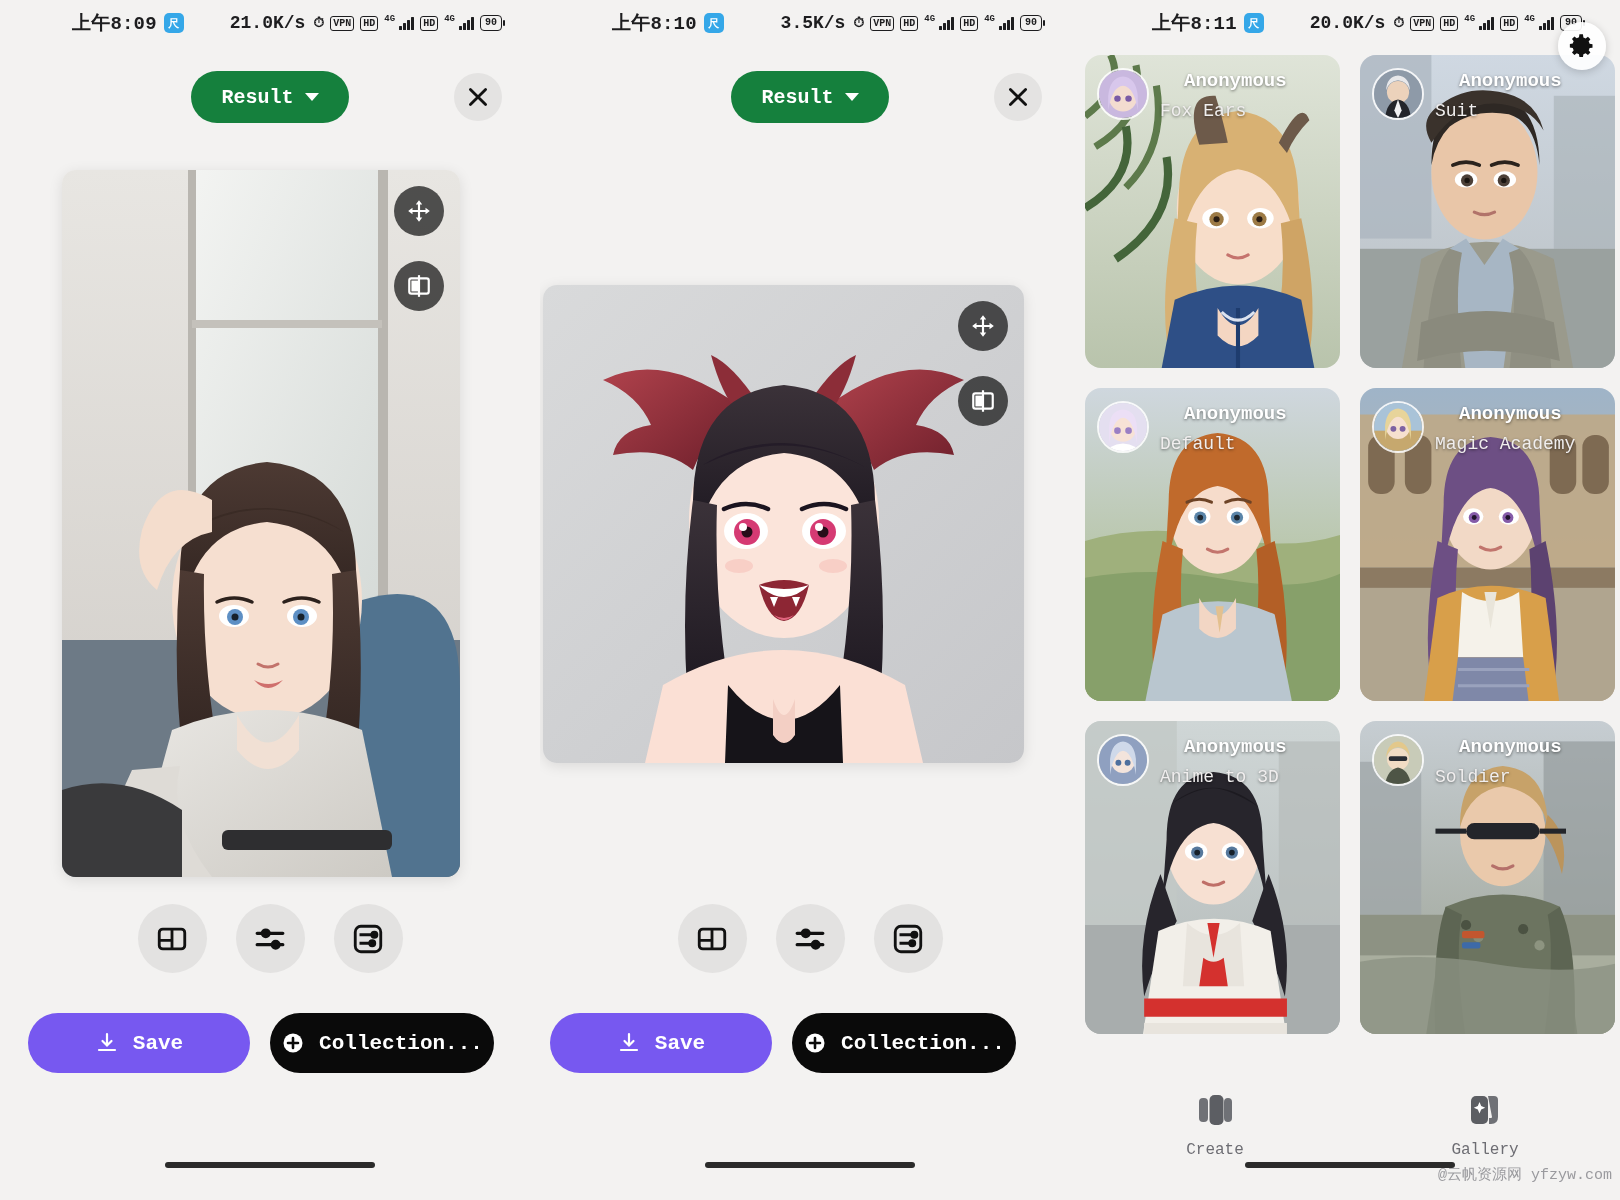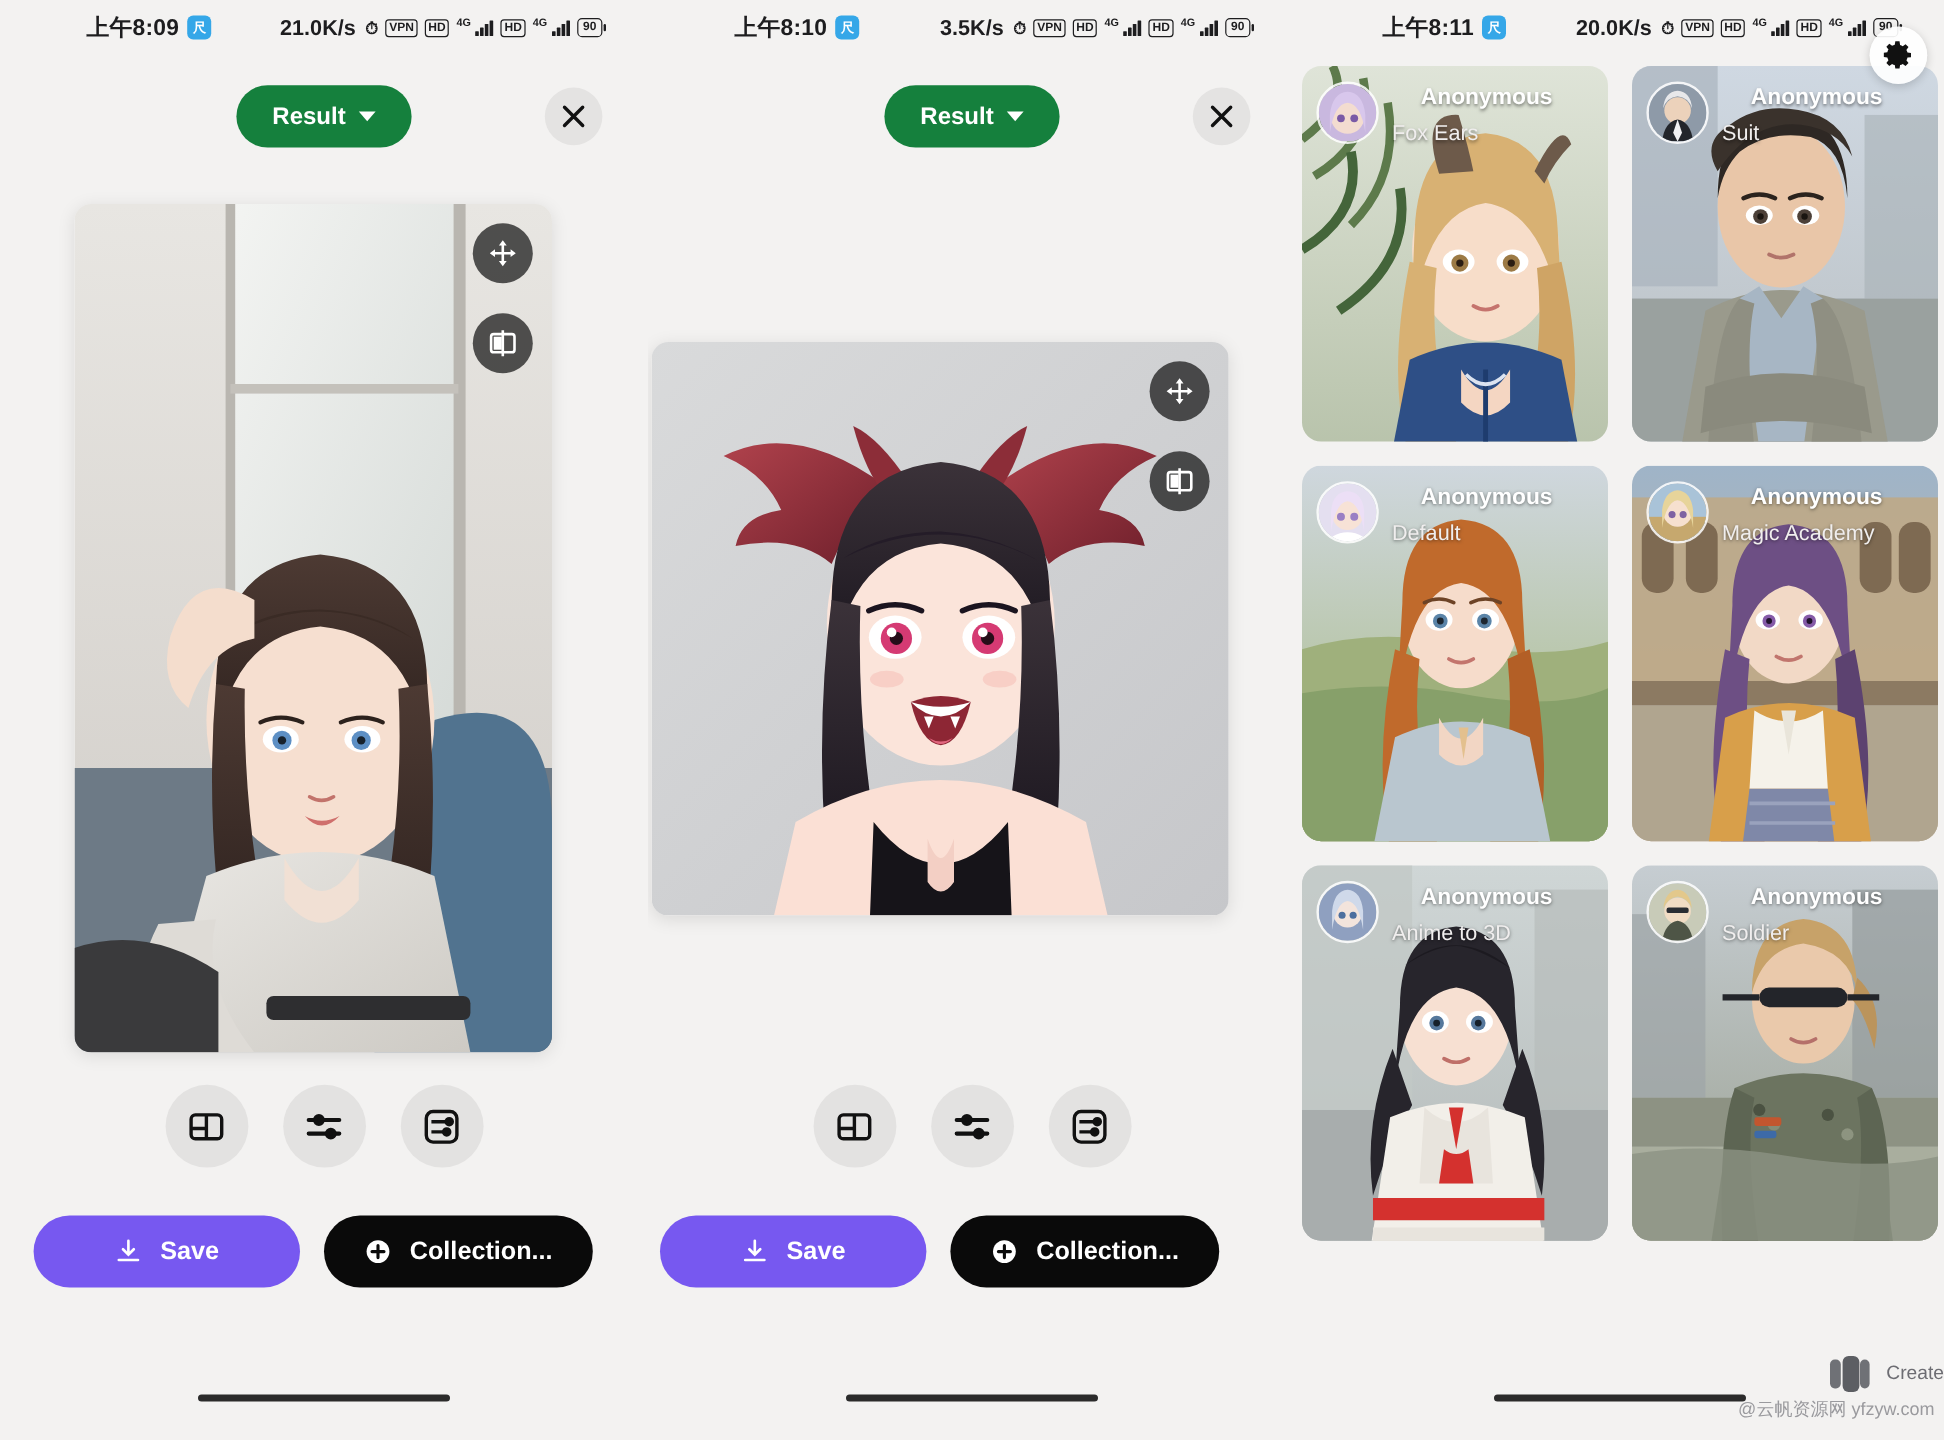--- a/index.html
+++ b/index.html
@@ -2,21 +2,21 @@
 <html><head>
 <meta charset="utf-8">
 <style>
   * { box-sizing: border-box; margin: 0; padding: 0; }
   html, body {
     width: 1620px; height: 1200px;
     background: #f2f1f0;
     font-family: "Liberation Sans", sans-serif;
     overflow: hidden;
   }
-  .screens { display: flex; width: 1620px; height: 1200px; }
+  .screens { display: flex; width: 1620px; height: 1200px; font-family: Liberation Mono, monospace; }
   .screen { position: relative; height: 1200px; background: #f3f2f1; overflow: hidden; }
   .screen-a { width: 540px; }
   .screen-b { width: 540px; }
   .screen-c { width: 540px; }
 
   
   .statusbar {
     height: 46px; display: flex; align-items: center;
     padding: 0 14px; font-size: 19px; font-weight: 700; color: #1d1d1f;
   }
@@ -101,21 +101,21 @@
   .gal-name { color:#fff; font-size: 19px; font-weight: 700; text-shadow: 0 1px 3px rgba(0,0,0,.5); line-height: 1.25; margin-left: 24px;}
   .gal-tag { color:#f0eeee; font-size: 18px; font-weight: 500; text-shadow: 0 1px 3px rgba(0,0,0,.5); margin-top: 7px; }
   .gear-btn {
     position:absolute; right: 14px; top: 22px; width: 48px; height: 48px; border-radius:50%;
     background: rgba(255,255,255,.92); display:flex;align-items:center;justify-content:center;
     box-shadow: 0 2px 8px rgba(0,0,0,.18); z-index: 5;
   }
   .gear-btn svg { width: 28px; height: 28px; }
 
   .tabbar { position:absolute; left:0; right:0; bottom: 0; height: 125px; display:flex; }
-  .tab { flex:1; display:flex; flex-direction:row; align-items:center; justify-content:flex-end; padding-top: 14px; gap: 10px;}
+  .tab { flex:1; display:flex; flex-direction:column; align-items:center; justify-content:flex-start; padding-top: 14px; gap: 10px;}
   .tab-label { font-size: 16px; color:#6d6d73; }
   .tab.active .tab-label { color:#6b52e0; }
   .tab svg { width: 42px; height: 42px; }
   .watermark { position:absolute; right: 8px; bottom: 16px; font-size: 15px; color:#9a9a9e; }
 
   
   .art { position:absolute; inset:0; }
 </style>
 </head>
 <body>
@@ -746,19 +746,27 @@
 
     <div class="tabbar">
       <div class="tab">
         <svg viewBox="0 0 42 42">
           <rect x="5" y="9" width="9" height="24" rx="4" fill="#6f7176"></rect>
           <rect x="15.5" y="6" width="14" height="30" rx="5" fill="#5c5e63"></rect>
           <rect x="30" y="9" width="8" height="24" rx="4" fill="#6f7176"></rect>
         </svg>
         <span class="tab-label">Create</span>
       </div>
+      <div class="tab">
+        <svg viewBox="0 0 42 42">
+          <path d="M24 7 h6 q4 0 4 4 v17 q0 7 -7 7 h-2 v-6 h2 q1 0 1 -1Z" fill="#6f7176"></path>
+          <rect x="7" y="7" width="17" height="28" rx="5" fill="#5c5e63"></rect>
+          <path d="M15.5 13 l1.7 4 l4 1.7 l-4 1.7 l-1.7 4 l-1.7 -4 l-4 -1.7 l4 -1.7Z" fill="#fff"></path>
+        </svg>
+        <span class="tab-label">Gallery</span>
+      </div>
     </div>
 
     <div class="home-ind"></div>
     <div class="watermark">@云帆资源网 yfzyw.com</div>
   </div>
 
 </div>
 
 </body></html>

